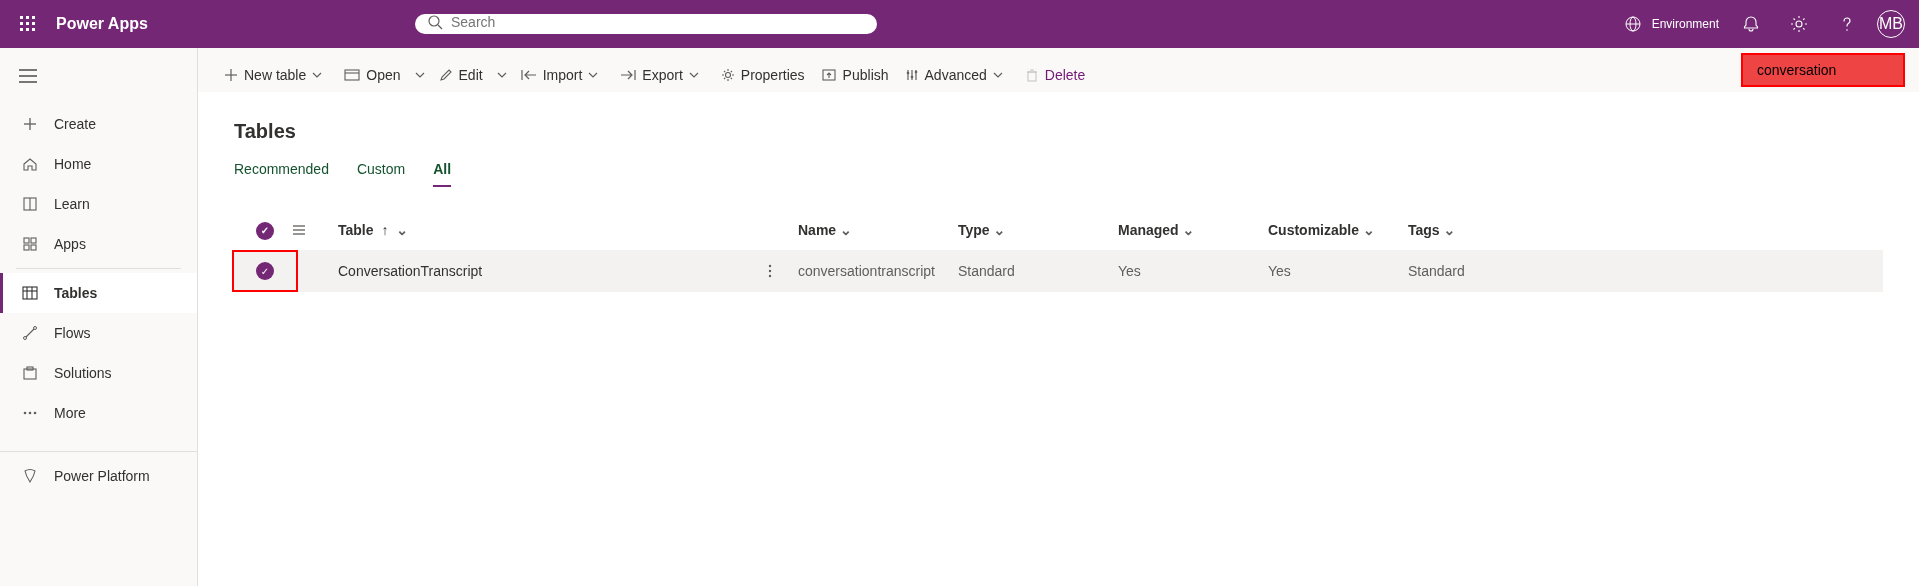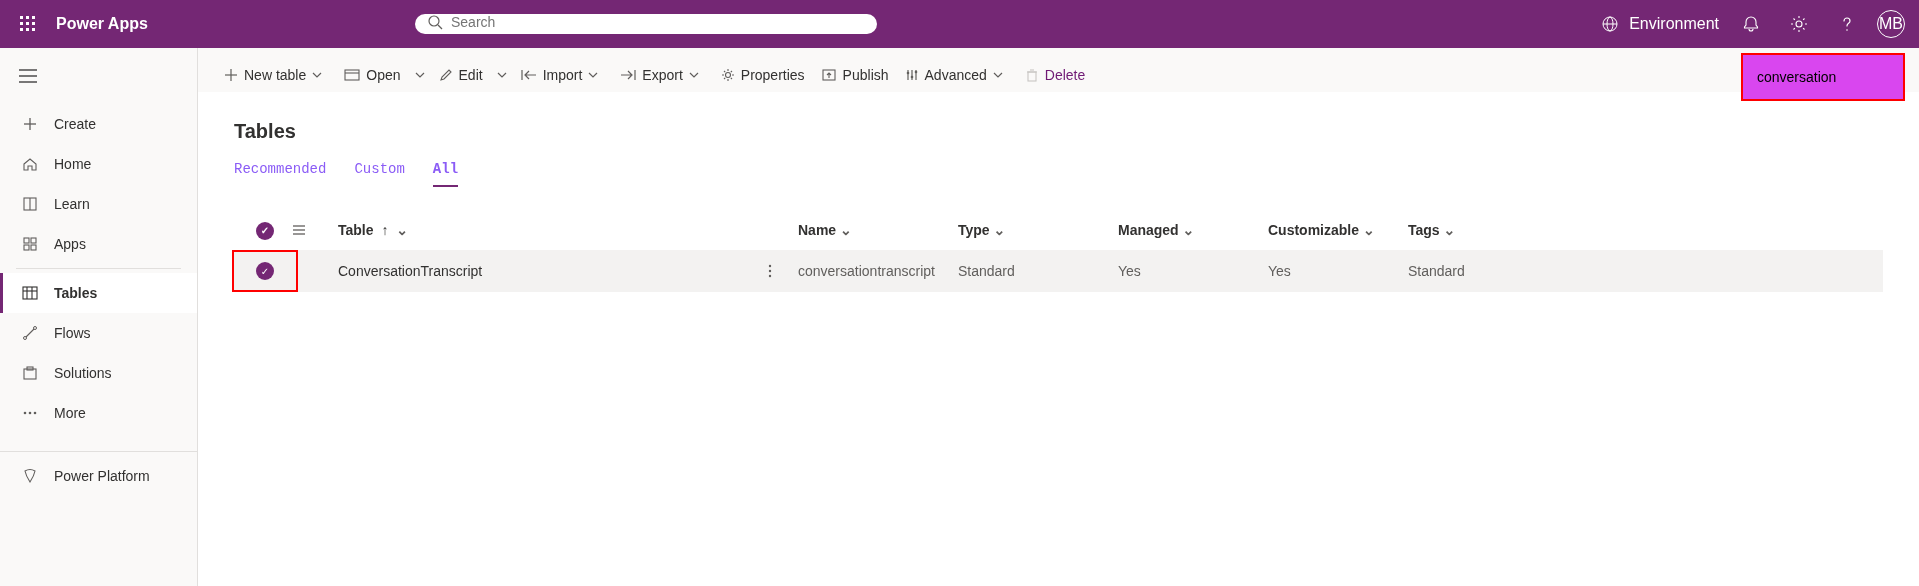--- a/index.html
+++ b/index.html
@@ -4,21 +4,21 @@
   <style>
     * { box-sizing: border-box; margin: 0; padding: 0; font-family: 'Segoe UI', Tahoma, sans-serif; }
     body { width: 1919px; height: 586px; background: #fff; color: #323130; font-size: 14px; }
     
     
     .topbar { height: 48px; background: #742774; display: flex; align-items: center; color: #fff; padding: 0 4px; position: relative; }
     .waffle { width: 48px; height: 48px; display: flex; align-items: center; justify-content: center; cursor: pointer; }
     .brand { font-weight: 600; font-size: 16px; margin-left: 4px; }
     .search-wrap { position: absolute; left: 415px; width: 462px; height: 20px; background: #fff; border-radius: 14px; display: flex; align-items: flex-start; padding: 0 12px; color: #605e5c; }
     .search-wrap input { border: none; outline: none; flex: 1; font-size: 14px; background: transparent; margin-left: 8px; }
-    .env-block { position: absolute; right: 200px; display: flex; align-items: center; color: #fff; font-size: 16px; }
+    .env-block { position: absolute; right: 200px; display: flex; align-items: center; color: #fff; font-size: 12px; }
     .env-block .env-icon { margin-right: 10px; }
     .topbar-right { position: absolute; right: 0; display: flex; align-items: center; }
     .topbar-right .icon-btn { width: 48px; height: 48px; display: flex; align-items: center; justify-content: center; cursor: pointer; }
     .avatar { width: 28px; height: 28px; border-radius: 50%; border: 1px solid #fff; display: flex; align-items: center; justify-content: center; font-size: 16px; margin-right: 8px; }
     
     
     .layout { display: flex; height: calc(100% - 48px); }
     .sidebar { width: 198px; border-right: 1px solid #e1dfdd; padding-top: 8px; background: #faf9f8; }
     .hamburger { width: 50px; height: 40px; display: flex; align-items: center; justify-content: flex-start; padding-left: 19px; margin-bottom: 8px; cursor: pointer; }
     .nav-item { height: 40px; display: flex; align-items: center; padding-left: 19px; cursor: pointer; color: #323130; border-left: 3px solid transparent; font-size: 14px; }
@@ -28,28 +28,28 @@
     .nav-bottom-divider { border-top: 1px solid #e1dfdd; margin: 4px 0; }
     
     
     .main { flex: 1; display: flex; flex-direction: column; }
     .cmdbar { height: 44px; background: #faf9f8; display: flex; align-items: flex-end; padding: 0 18px; position: relative; border-bottom: 1px solid transparent; }
     .cmd { display: flex; align-items: center; padding: 0 8px; height: 32px; cursor: pointer; color: #323130; }
     .cmd .c-icon { margin-right: 6px; color: #605e5c; }
     .cmd-chev { padding: 0 6px; cursor: pointer; color: #605e5c; display: flex; align-items: center; height: 32px; }
     .cmd.disabled { color: #701a75; cursor: default; }
     
-    .filter-search { position: absolute; right: 14px; top: 5px; width: 164px; height: 48px; border: 2px solid red; display: flex; align-items: center; padding: 0 8px; background: #d946ef; }
+    .filter-search { position: absolute; right: 14px; top: 5px; width: 164px; height: 34px; border: 2px solid red; display: flex; align-items: center; padding: 0 8px; background: #ef4444; }
     .filter-search input { border: none; outline: none; flex: 1; font-size: 14px; background: transparent; }
     
     
     .content { padding: 28px 36px 0 36px; }
     .page-title { font-size: 20px; font-weight: 600; margin-bottom: 18px; }
     .tabs { display: flex; gap: 28px; margin-bottom: 24px; }
-    .tab { padding-bottom: 8px; cursor: pointer; color: #8b5cf6; border-bottom: 2px solid transparent; font-family: Liberation Mono, monospace; }
+    .tab { padding-bottom: 8px; cursor: pointer; color: #14532d; border-bottom: 2px solid transparent; }
     .tab.active { font-weight: 600; border-bottom: 2px solid #742774; }
     
     
     .tbl { width: 100%; border-collapse: collapse; font-size: 14px; }
     .tbl .hd-row td { padding: 10px 8px; font-weight: 600; color: #323130; }
     .tbl .body-row td { padding: 12px 8px; background: #f3f2f1; color: #605e5c; }
     .tbl .body-row td.strong { color: #323130; }
     .col-check { width: 50px; text-align: center; padding-left: 20px !important; }
     .col-list { width: 46px; text-align: center; }
     .col-actions { width: 30px; text-align: center; }

